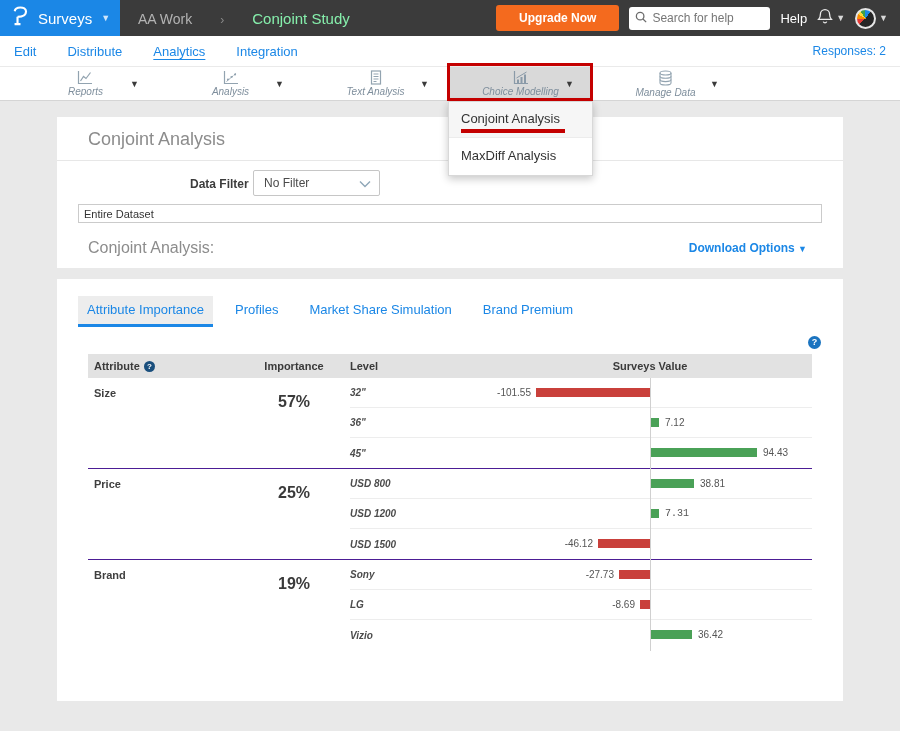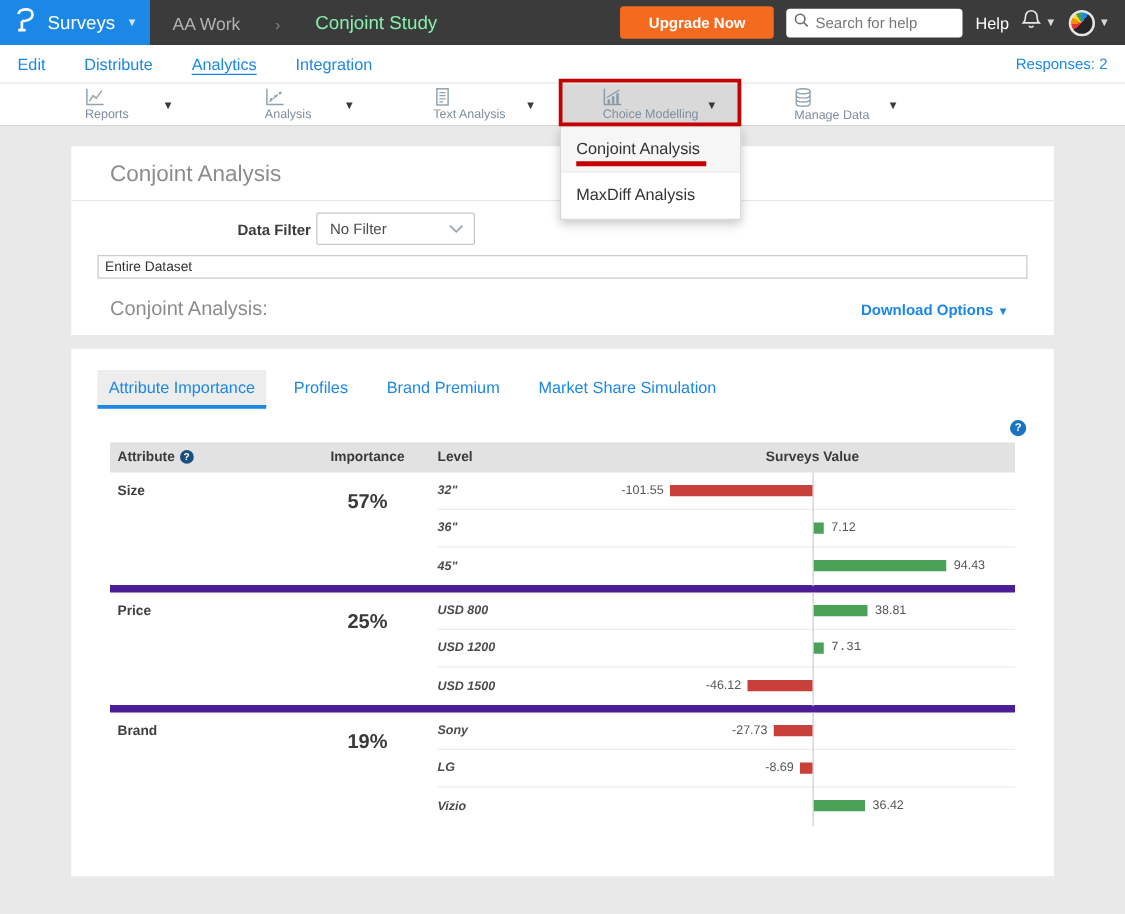--- a/index.html
+++ b/index.html
@@ -44,21 +44,21 @@
   .nav-link { color:#1b87e6; font-size:13px; margin-right:31px; text-decoration:none; cursor:pointer; }
   .nav-link.active { text-decoration:underline; text-underline-offset:3px; }
   .responses { margin-left:auto; color:#1b87e6; font-size:12px; }
   
   .toolbar { position:absolute; left:0; top:66px; width:900px; height:35px; background:#fff;
     border-top:1px solid #eaeaea; border-bottom:1px solid #d5d5d5;
     display:flex; padding-left:13px; }
   .tb-cell { width:145px; height:100%; position:relative; display:flex;
     align-items:center; justify-content:center; cursor:pointer; }
   .tb-cell.selected { background:#d9d9d9; }
-  .tb-inner { display:flex; flex-direction:column; gap:1px; }
+  .tb-inner { display:flex; flex-direction:column; align-items:center; gap:1px;font-style:italic; }
   .tb-label { font-size:10px; color:#7e8e9c; }
   .tb-caret { position:absolute; right:19px; top:50%; transform:translateY(-50%);
     color:#3a3a3a; font-size:9px; }
   .tb-icon svg { display:block; }
   
   .red-box { position:absolute; left:447px; top:63px; width:146px; height:38px;
     border:3px solid #c40000; z-index:40; pointer-events:none; }
   
   .menu-dropdown { position:absolute; left:448px; top:101px; width:145px; background:#fff;
     border:1px solid #d8d8d8; box-shadow:0 3px 8px rgba(0,0,0,.22); z-index:35; }
@@ -94,21 +94,21 @@
   .q-mini { display:inline-block; width:11px; height:11px; border-radius:50%; background:#1a4f7d;
     color:#fff; font-size:8px; font-weight:bold; text-align:center; line-height:11px;
     margin-left:4px; vertical-align:1px; cursor:pointer; }
   .attr-table { position:absolute; left:31px; right:31px; top:75px; }
   .thead { display:flex; align-items:center; height:24px; background:#e2e2e2;
     font-size:11px; font-weight:bold; color:#3a3a3a; }
   .th-attr { width:150px; padding-left:6px; }
   .th-imp { width:112px;text-align:center; }
   .th-level { width:70px; }
   .th-util { flex:1; text-align:center; padding-left:68px; }
-  .tgroup { display:flex; border-top:6px solid #4c1d95; }
+  .tgroup { display:flex; border-top:1px solid #4c1d95; }
   .tgroup:first-child { border-top:none; }
   .g-attr { width:150px; font-size:11px; font-weight:bold; color:#3f3f3f; padding:9px 0 0 6px; }
   .g-imp { width:112px; text-align:center; font-size:16px; font-weight:bold; color:#3a3a3a; padding-top:15px; }
   .g-levels { flex:1; }
   .lrow { display:flex; align-items:center; height:30px; border-bottom:1px solid #ededed; }
   .lrow.last { border-bottom:none; }
   .l-label { width:70px; font-size:10px; font-weight:bold; font-style:italic; color:#4c4c4c; }
   .l-chart { position:relative; flex:1; height:30px; }
   .axis { position:absolute; left:230px; top:0; bottom:-1px; width:1px; background:#d0d0d0; }
   .bar { position:absolute; top:10px; height:9px; }
@@ -277,22 +277,22 @@
       <span>Download Options</span>
       <span class="caret">▼</span>
     </div>
   </div>
 </div>
 
 <div class="card2">
   <div class="tabs-row">
     <div class="tab active">Attribute Importance</div>
     <div class="tab">Profiles</div>
+    <div class="tab">Market Share Simulation</div>
     <div class="tab">Brand Premium</div>
-    <div class="tab">Market Share Simulation</div>
   </div>
   <div class="help-bubble">?</div>
 
   <div class="attr-table">
     <div class="thead">
       <div class="th-attr">
         <span>Attribute</span><span class="q-mini">?</span>
       </div>
       <div class="th-imp">Importance</div>
       <div class="th-level">Level</div>

